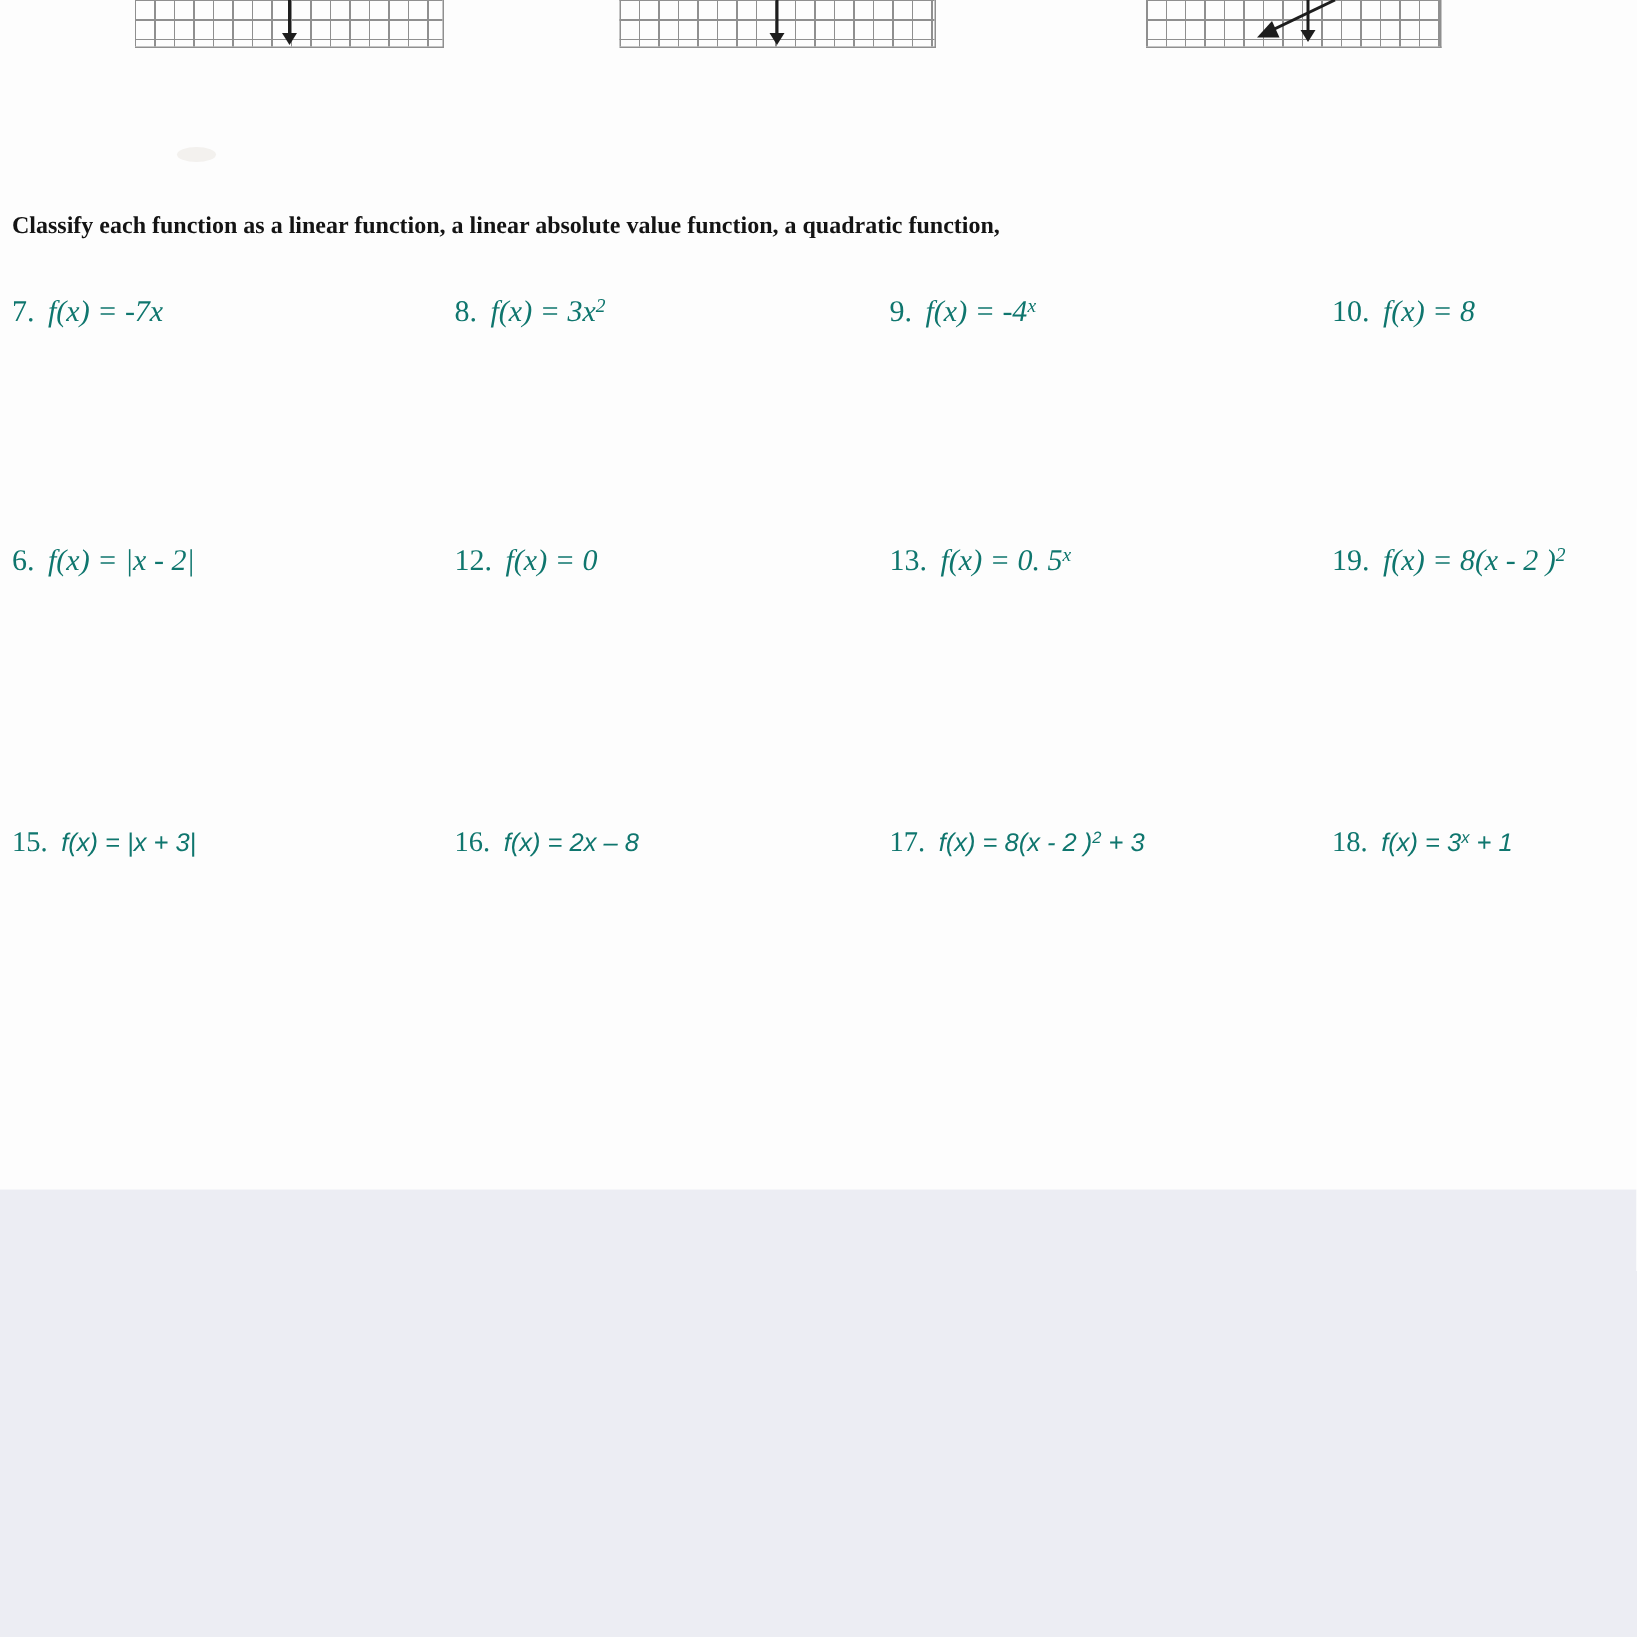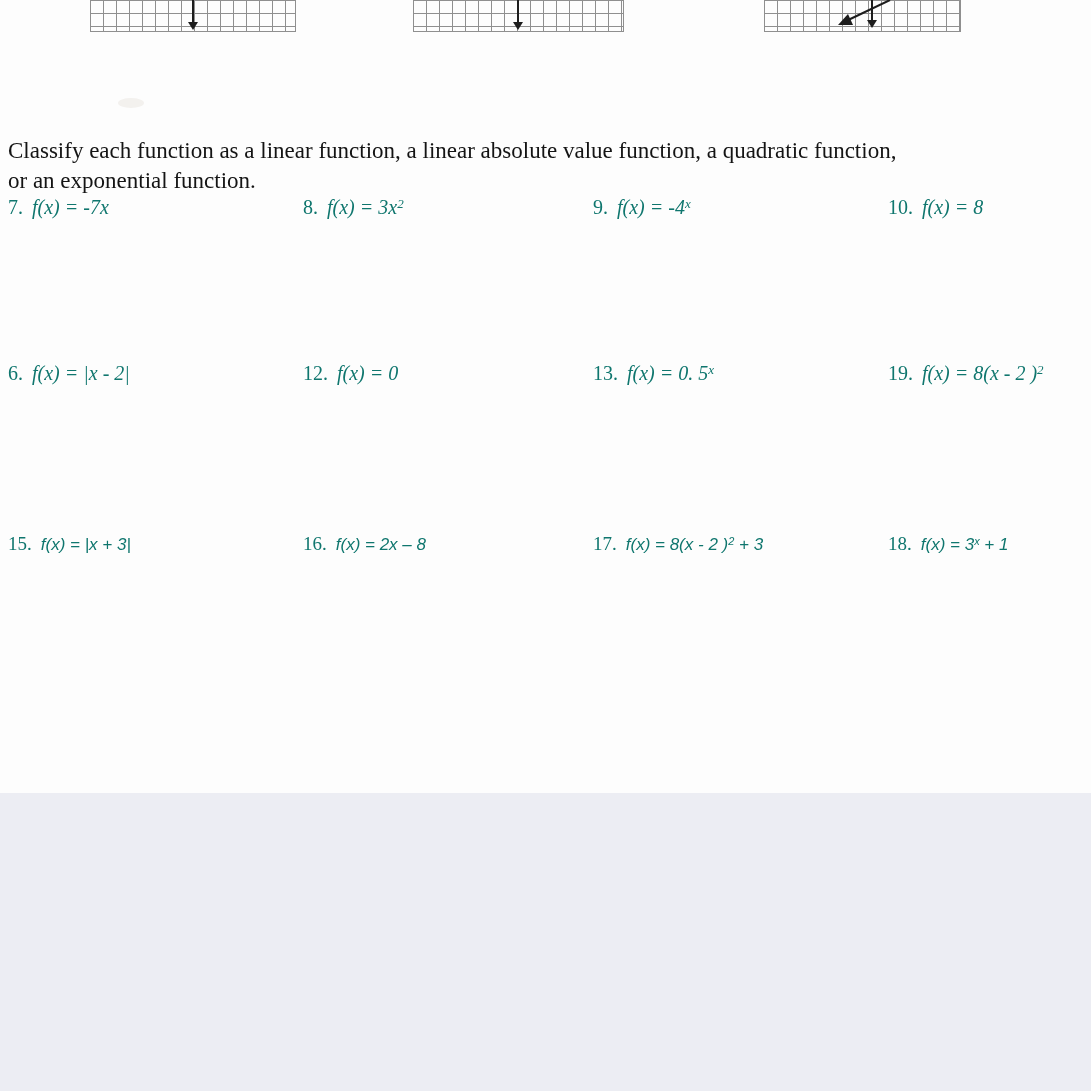--- a/index.html
+++ b/index.html
@@ -21,33 +21,33 @@
       repeating-linear-gradient(to right, #8f8f8f 0 1px, transparent 1px 13px),
       repeating-linear-gradient(to bottom, #8f8f8f 0 1px, transparent 1px 13px);
     border-right:1px solid #8f8f8f;
     border-bottom:1px solid #8f8f8f;
   }
   .grid-strip svg{position:absolute;left:0;top:0;}
 
   
   .instructions{
     position:absolute;left:8px;top:136px;width:960px;
-    font-size:23px;line-height:30px;color:#141414;
+    font-size:16px;line-height:30px;color:#141414;font-weight:bold;
   }
 
   
   .problem{
     position:absolute;white-space:nowrap;
     font-size:20px;color:#0f766e;
   }
   .problem .pnum{font-style:normal;margin-right:9px;}
   .problem .formula{font-style:italic;}
   .problem sup{font-size:13px;vertical-align:6px;font-style:italic;}
   .c0{left:8px}.c1{left:303px}.c2{left:593px}.c3{left:888px}
-  .r0{top:196px}.r1{top:362px}.r2{top:533px}
+  .r0{top:196px}.r1{top:362px}.r2{top:551px}
   
   .sansrow, .sansrow sup{font-family:"Liberation Sans", sans-serif;font-size:17px;}
   .sansrow sup{font-size:11px;vertical-align:5px;}
   .sansrow .pnum{font-size:19px;font-family:"Liberation Serif", serif;}
 
   
   .smudge{position:absolute;left:118px;top:98px;width:26px;height:10px;
     background:#f3f1ee;border-radius:50%;}
 </style>
 </head>
@@ -75,21 +75,20 @@
   <svg width="196" height="31">
     <line x1="126" y1="0" x2="80" y2="22" stroke="#1d1d1d" stroke-width="2"></line>
     <polygon points="84,14 89,25 74,25" fill="#1d1d1d"></polygon>
     <line x1="108" y1="0" x2="108" y2="21" stroke="#1d1d1d" stroke-width="2"></line>
     <polygon points="103,20 113,20 108,28" fill="#1d1d1d"></polygon>
   </svg>
 </div>
 
 <div class="instructions">
   <div>Classify each function as a linear function, a linear absolute value function, a quadratic function,</div>
-  <div>or an exponential function.</div>
 </div>
 
 <div class="problem r0 c0">
   <span class="pnum">7.</span><span class="formula"><span>f(x) = -7x</span><sup></sup><span></span></span>
 </div>
 <div class="problem r0 c1">
   <span class="pnum">8.</span><span class="formula"><span>f(x) = 3x</span><sup>2</sup><span></span></span>
 </div>
 <div class="problem r0 c2">
   <span class="pnum">9.</span><span class="formula"><span>f(x) = -4</span><sup>x</sup><span></span></span>

